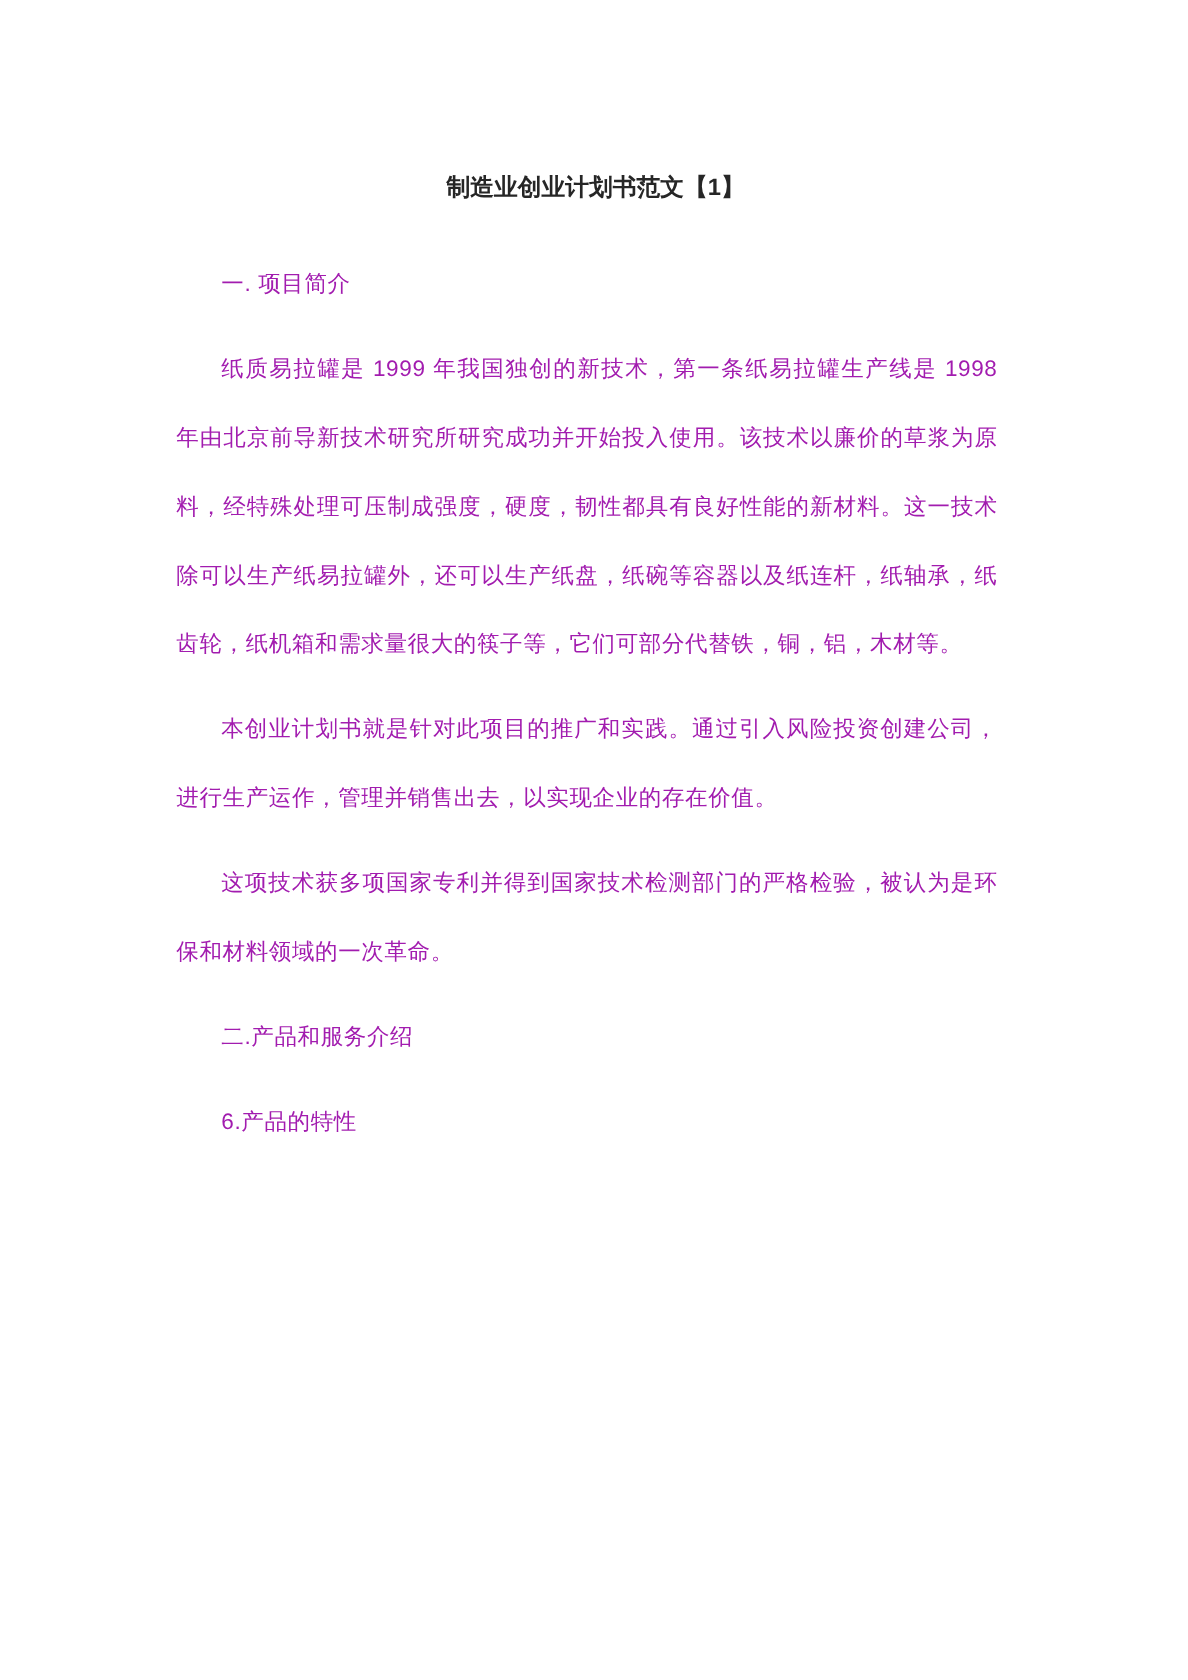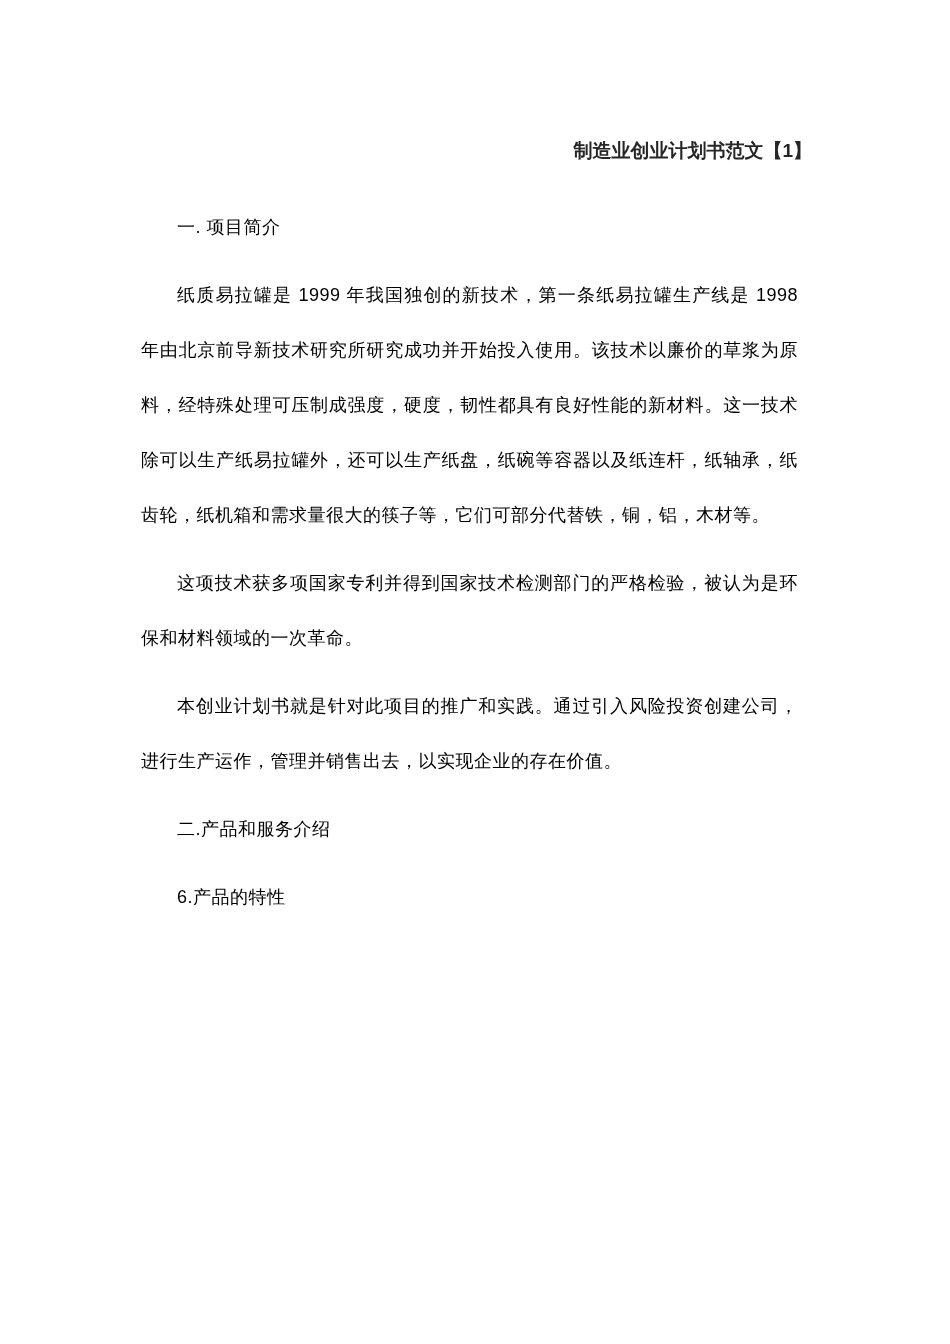--- a/index.html
+++ b/index.html
@@ -16,43 +16,43 @@
     padding: 138px 138px 0 141px;
     font-family: "Liberation Sans", "DejaVu Sans", sans-serif;
     overflow: hidden;
   }
   .doc-title {
     font-size: 19px;
     line-height: 26px;
     font-weight: bold;
     color: #262626;
     margin: 0 0 36px 0;
-    text-align: right;
+    text-align: center;
   }
   .para {
     font-size: 18px;
     line-height: 55px;
-    color: #000000;
+    color: #a21caf;
     text-indent: 2em;
     text-align: justify;
     margin: 0 14px 13px 0;
     letter-spacing: 0.5px;
   }
 </style>
 </head>
 <body>
 
 <div class="page">
   <h1 class="doc-title">制造业创业计划书范文【1】</h1>
 
   <p class="para">一. 项目简介</p>
 
   <p class="para">纸质易拉罐是 1999 年我国独创的新技术，第一条纸易拉罐生产线是 1998 年由北京前导新技术研究所研究成功并开始投入使用。该技术以廉价的草浆为原料，经特殊处理可压制成强度，硬度，韧性都具有良好性能的新材料。这一技术除可以生产纸易拉罐外，还可以生产纸盘，纸碗等容器以及纸连杆，纸轴承，纸齿轮，纸机箱和需求量很大的筷子等，它们可部分代替铁，铜，铝，木材等。</p>
 
+  <p class="para">本创业计划书就是针对此项目的推广和实践。通过引入风险投资创建公司，进行生产运作，管理并销售出去，以实现企业的存在价值。</p>
+
   <p class="para">这项技术获多项国家专利并得到国家技术检测部门的严格检验，被认为是环保和材料领域的一次革命。</p>
-
-  <p class="para">本创业计划书就是针对此项目的推广和实践。通过引入风险投资创建公司，进行生产运作，管理并销售出去，以实现企业的存在价值。</p>
 
   <p class="para">二.产品和服务介绍</p>
 
   <p class="para">6.产品的特性</p>
 
 </div>
 
 </body></html>

